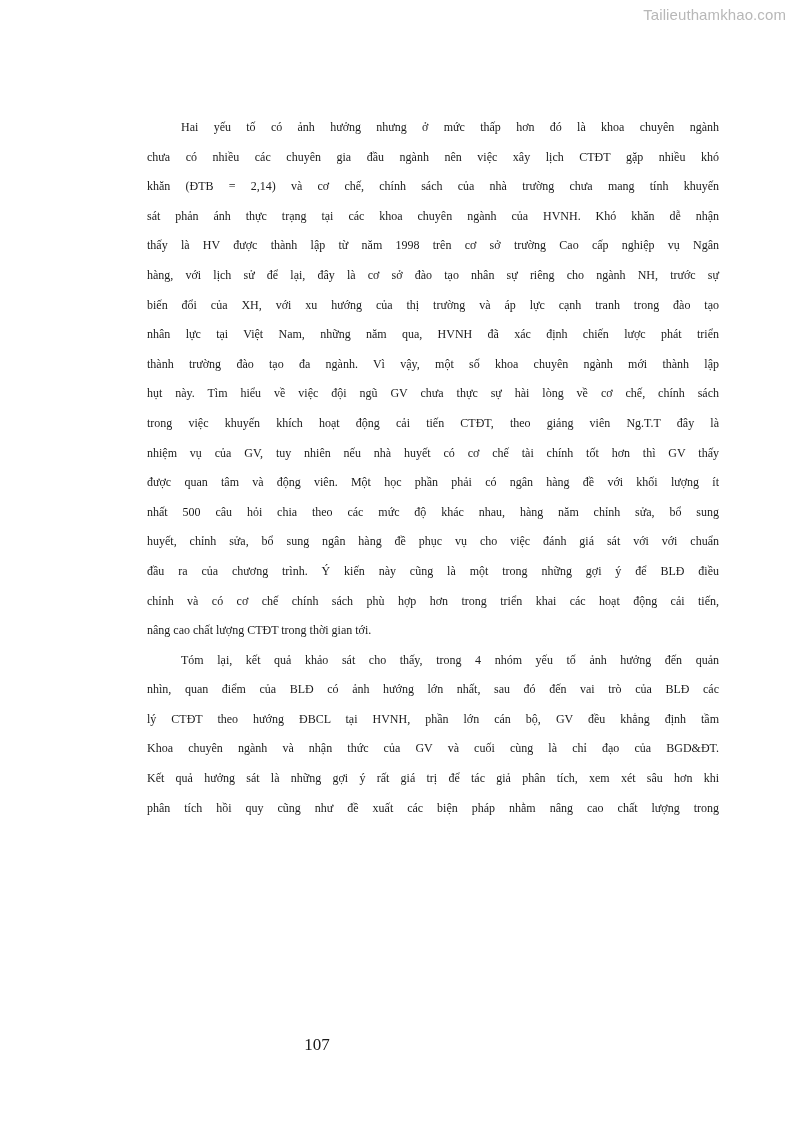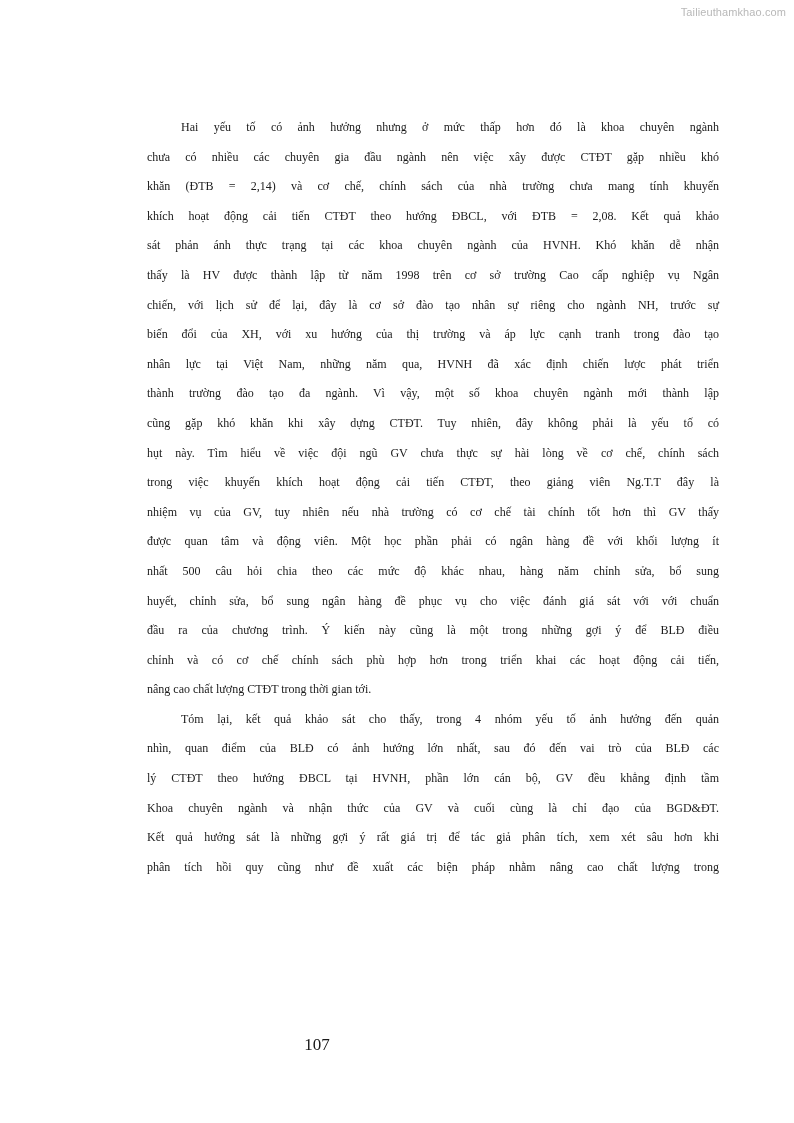--- a/index.html
+++ b/index.html
@@ -13,21 +13,21 @@
     position: relative;
     overflow: hidden;
     font-family: "Liberation Serif", "DejaVu Serif", serif;
     color: #1a1a1a;
   }
   .watermark {
     position: absolute;
     top: 6px;
     right: 8px;
     font-family: "Liberation Sans", "DejaVu Sans", sans-serif;
-    font-size: 11px;
+    font-size: 15px;
     color: #b8b8b8;
     letter-spacing: 0.1px;
   }
   .content {
     position: absolute;
     left: 147px;
     top: 113px;
     width: 572px;
   }
   .line {
@@ -56,33 +56,31 @@
   }
 </style>
 </head>
 <body>
 
 <div class="watermark">Tailieuthamkhao.com</div>
 
 <div class="content">
   <div class="paragraph">
     <span class="line indent">Hai yếu tố có ảnh hưởng nhưng ở mức thấp hơn đó là khoa chuyên ngành</span>
-    <span class="line">chưa có nhiều các chuyên gia đầu ngành nên việc xây được CTĐT gặp nhiều khó</span>
+    <span class="line">chưa có nhiều các chuyên gia đầu ngành nên việc xây lịch CTĐT gặp nhiều khó</span>
     <span class="line">khăn (ĐTB = 2,14) và cơ chế, chính sách của nhà trường chưa mang tính khuyến</span>
-    <span class="line">khích hoạt động cải tiến CTĐT theo hướng ĐBCL, với ĐTB = 2,08. Kết quả khảo</span>
     <span class="line">sát phản ánh thực trạng tại các khoa chuyên ngành của HVNH. Khó khăn dễ nhận</span>
     <span class="line">thấy là HV được thành lập từ năm 1998 trên cơ sở trường Cao cấp nghiệp vụ Ngân</span>
-    <span class="line">chiến, với lịch sử để lại, đây là cơ sở đào tạo nhân sự riêng cho ngành NH, trước sự</span>
+    <span class="line">hàng, với lịch sử để lại, đây là cơ sở đào tạo nhân sự riêng cho ngành NH, trước sự</span>
     <span class="line">biến đổi của XH, với xu hướng của thị trường và áp lực cạnh tranh trong đào tạo</span>
     <span class="line">nhân lực tại Việt Nam, những năm qua, HVNH đã xác định chiến lược phát triển</span>
     <span class="line">thành trường đào tạo đa ngành. Vì vậy, một số khoa chuyên ngành mới thành lập</span>
-    <span class="line">cũng gặp khó khăn khi xây dựng CTĐT. Tuy nhiên, đây không phải là yếu tố có</span>
     <span class="line">hụt này. Tìm hiểu về việc đội ngũ GV chưa thực sự hài lòng về cơ chế, chính sách</span>
     <span class="line">trong việc khuyến khích hoạt động cải tiến CTĐT, theo giảng viên Ng.T.T đây là</span>
-    <span class="line">nhiệm vụ của GV, tuy nhiên nếu nhà trường có cơ chế tài chính tốt hơn thì GV thấy</span>
+    <span class="line">nhiệm vụ của GV, tuy nhiên nếu nhà huyết có cơ chế tài chính tốt hơn thì GV thấy</span>
     <span class="line">được quan tâm và động viên. Một học phần phải có ngân hàng đề với khối lượng ít</span>
     <span class="line">nhất 500 câu hỏi chia theo các mức độ khác nhau, hàng năm chỉnh sửa, bổ sung</span>
     <span class="line">huyết, chỉnh sửa, bổ sung ngân hàng đề phục vụ cho việc đánh giá sát với với chuẩn</span>
     <span class="line">đầu ra của chương trình. Ý kiến này cũng là một trong những gợi ý để BLĐ điều</span>
     <span class="line">chỉnh và có cơ chế chính sách phù hợp hơn trong triển khai các hoạt động cải tiến,</span>
     <span class="line last">nâng cao chất lượng CTĐT trong thời gian tới.</span>
   </div>
   <div class="paragraph">
     <span class="line indent">Tóm lại, kết quả khảo sát cho thấy, trong 4 nhóm yếu tố ảnh hưởng đến quản</span>
     <span class="line">nhìn, quan điểm của BLĐ có ảnh hướng lớn nhất, sau đó đến vai trò của BLĐ các</span>

